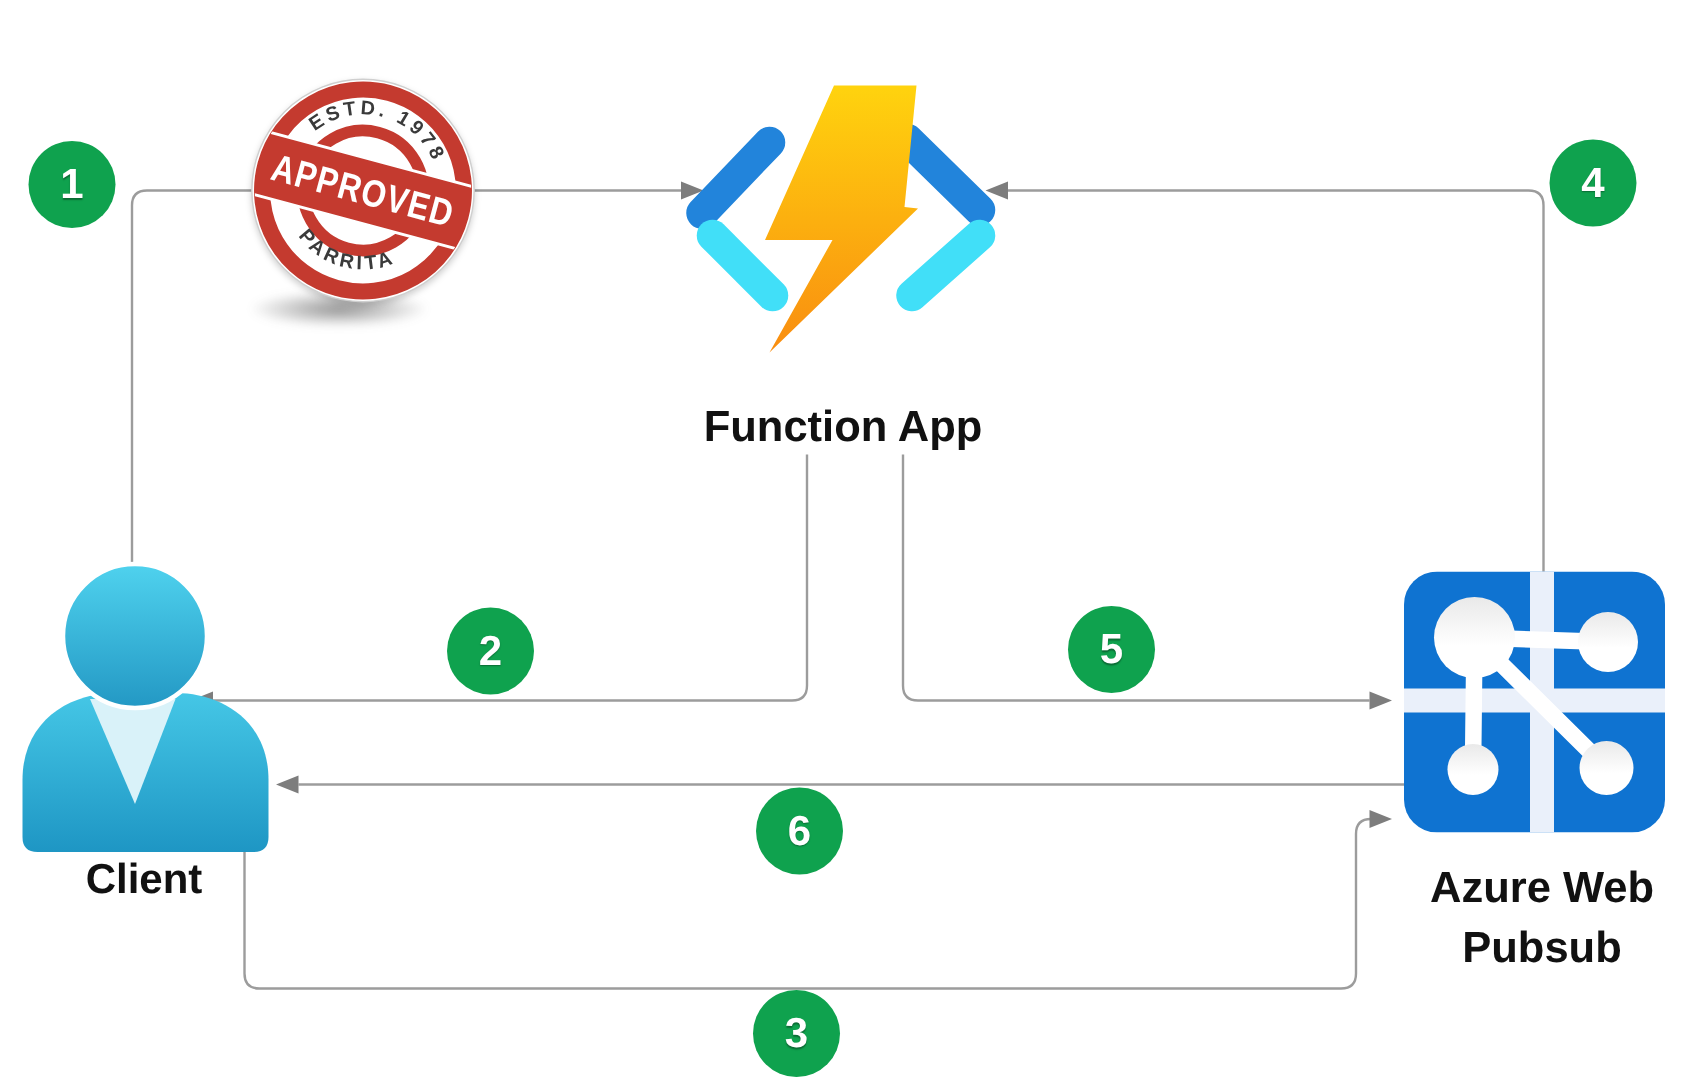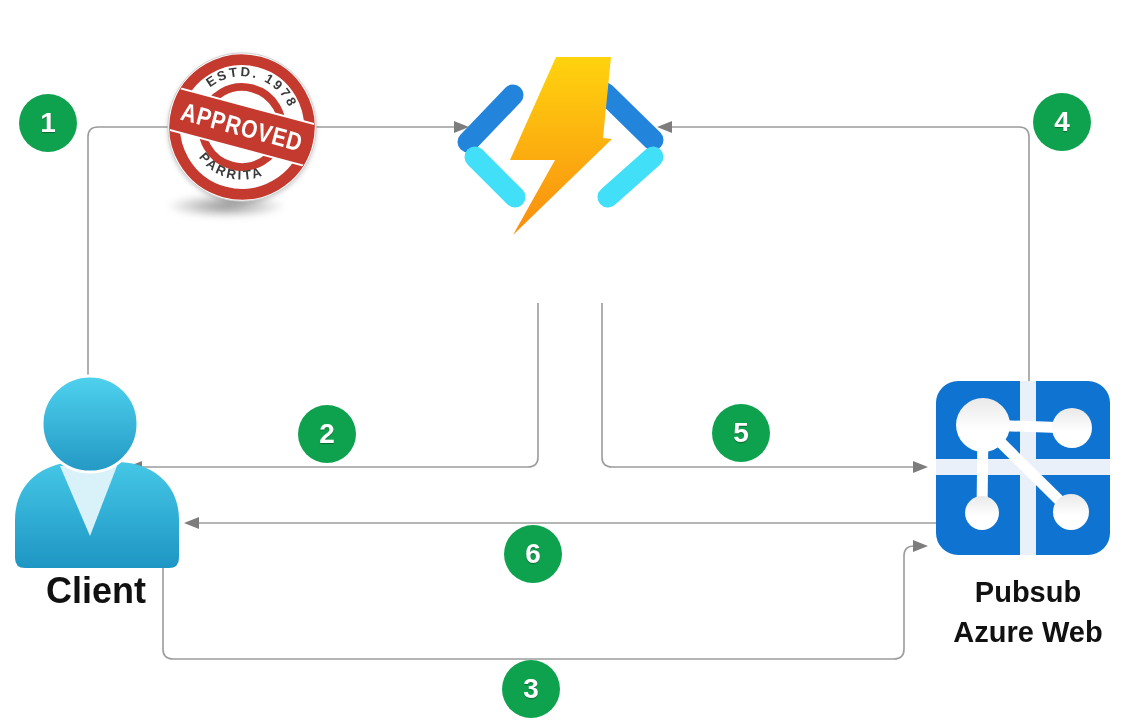--- a/index.html
+++ b/index.html
@@ -12,21 +12,21 @@
   .wires{position:absolute;left:0;top:0;}
   .wire{fill:none;stroke:#9c9c9c;stroke-width:1.6px;}
   .arrowhead{fill:#7d7d7d;}
 
   
   .node-label{
     position:absolute;color:#111111;font-weight:700;text-align:center;
     letter-spacing:0px;line-height:1.35;
   }
   .label-function{left:432px;top:266px;width:260px;font-size:29px;}
-  .label-client{left:16px;top:567px;width:160px;font-size:36px;}
+  .label-client{left:16px;top:567px;width:160px;font-size:28px;}
   .label-pubsub{left:948px;top:572px;width:160px;font-size:29px;line-height:40px;}
 
   
   .badge{
     position:absolute;width:58px;height:58px;border-radius:50%;
     background:#0fa24e;color:#ffffff;font-size:28px;font-weight:700;
     display:flex;align-items:center;justify-content:center;
     text-shadow:0 1px 1px rgba(0,0,0,0.35);
   }
   .badge-1{left:19px;top:94px;}
@@ -159,24 +159,25 @@
       <line x1="47" y1="44" x2="136" y2="47"></line>
       <line x1="47" y1="44" x2="46" y2="132"></line>
       <line x1="47" y1="44" x2="135" y2="131"></line>
     </g>
     <circle cx="47" cy="44" r="27" fill="url(#nodeGrad)"></circle>
     <circle cx="136" cy="47" r="20" fill="url(#nodeGrad)"></circle>
     <circle cx="46" cy="132" r="17" fill="url(#nodeGrad)"></circle>
     <circle cx="135" cy="131" r="18" fill="url(#nodeGrad)"></circle>
   </svg>
 
+  <div class="node-label label-function">Function App</div>
   <div class="node-label label-client">Client</div>
   <div class="node-label label-pubsub">
+    <div>Azure Web</div>
     <div>Pubsub</div>
-    <div>Azure Web</div>
   </div>
 
   <div class="badge badge-1">1</div>
   <div class="badge badge-2">2</div>
   <div class="badge badge-3">3</div>
   <div class="badge badge-4">4</div>
   <div class="badge badge-5">5</div>
   <div class="badge badge-6">6</div>
 
 </div>

